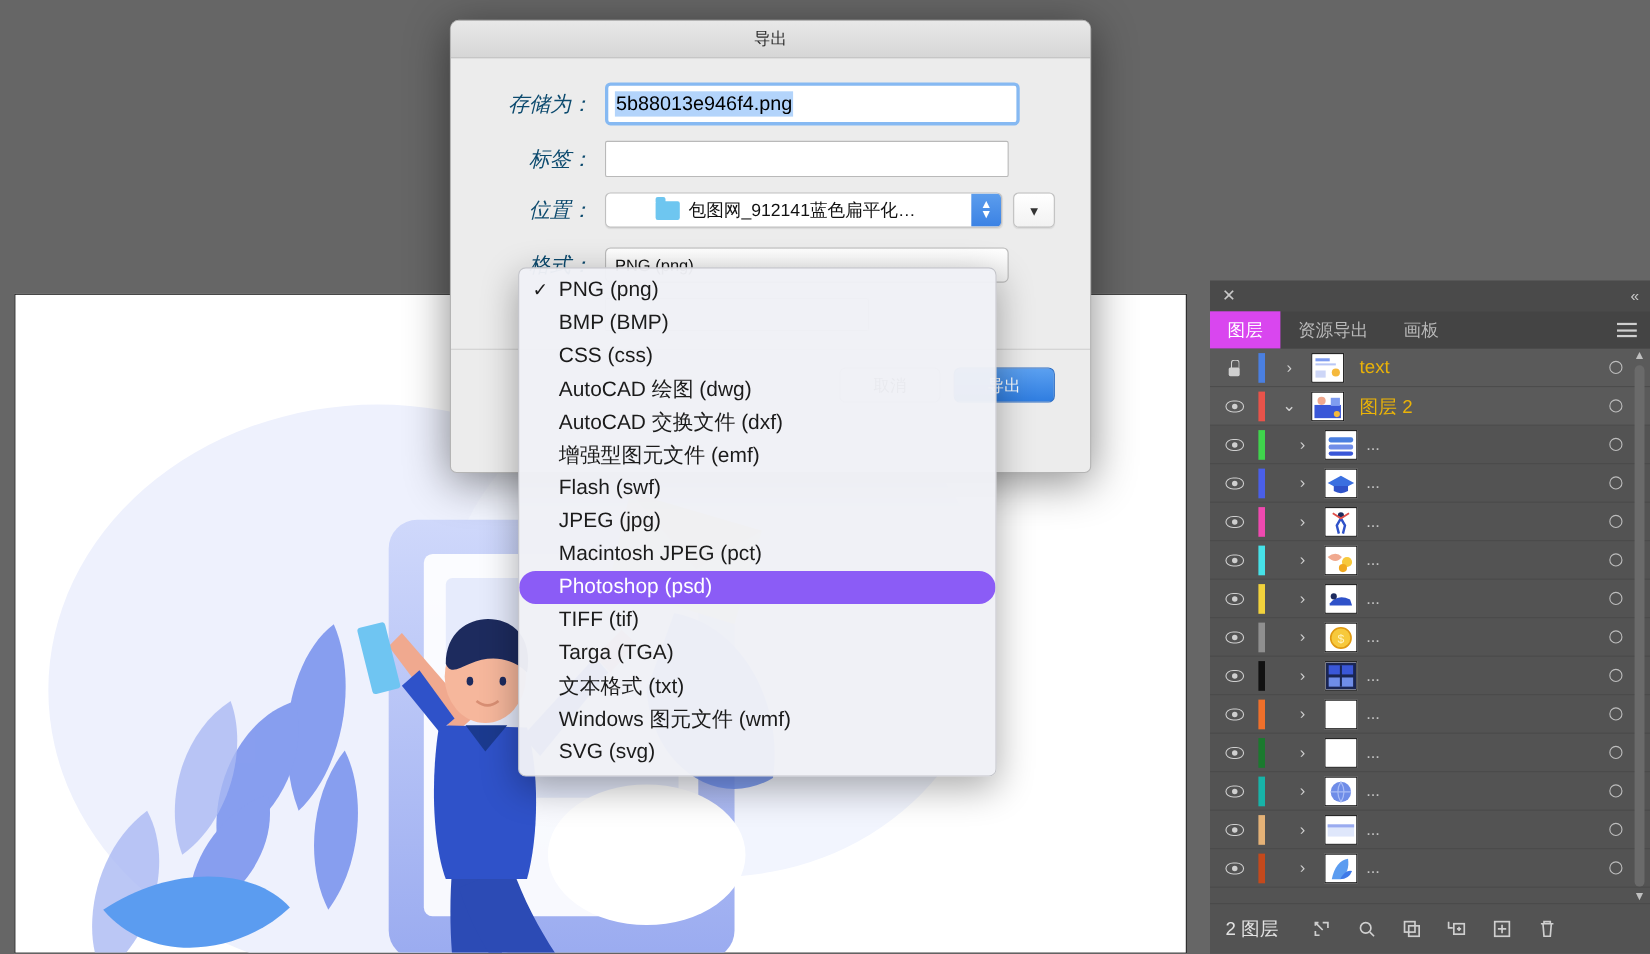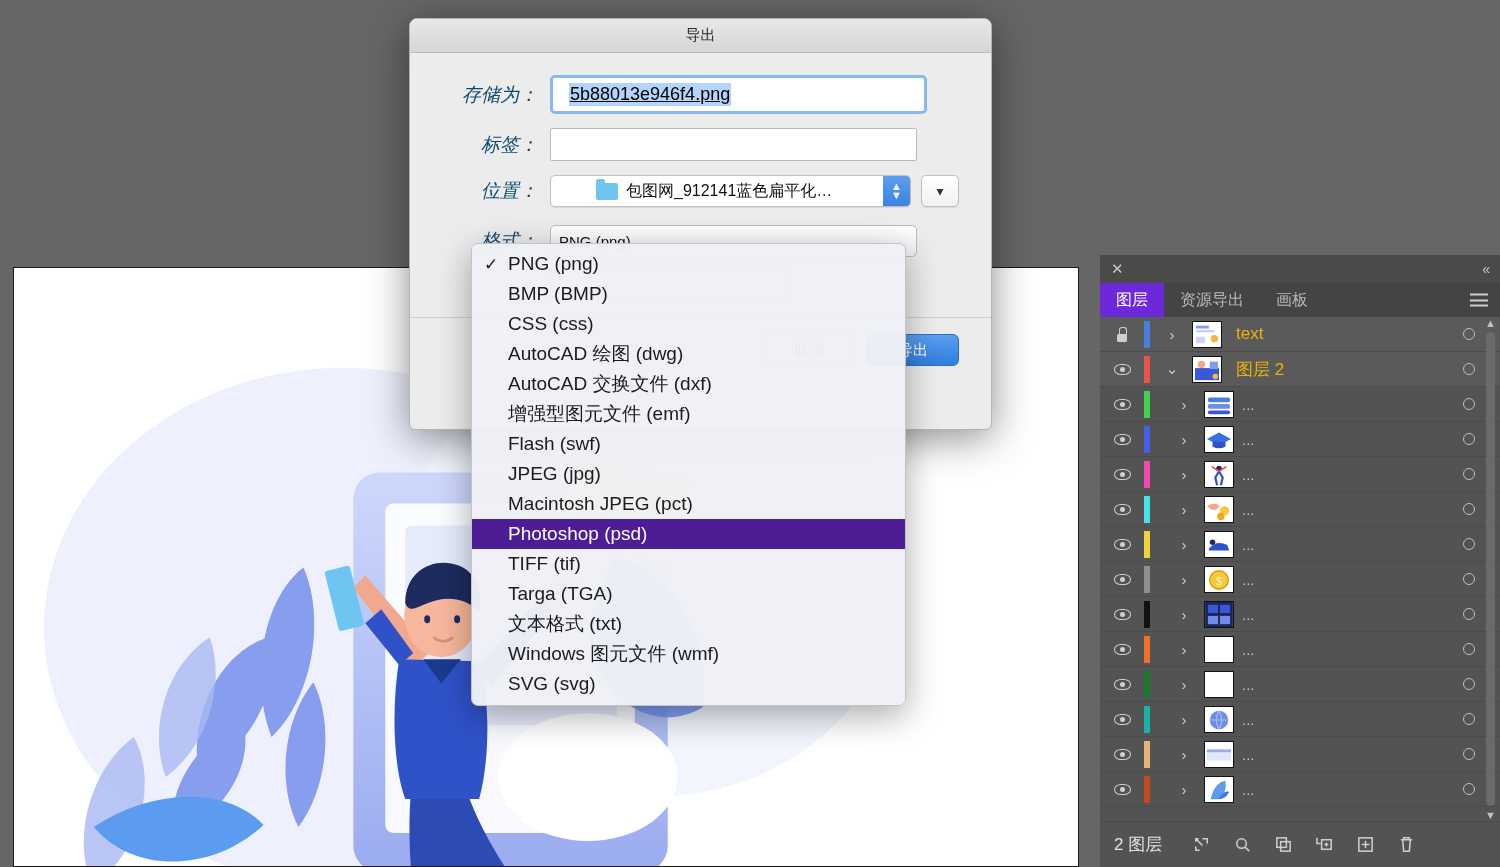--- a/index.html
+++ b/index.html
@@ -62,23 +62,22 @@
     flex: 1;
     border: 3px solid #86b9f2;
     border-radius: 5px;
     padding: 0;
     background: #fff;
     height: 39px;
     display: flex; align-items: center;
   }
   #savein-field {
     border: none; height: 100%; width: 100%;
-    display: flex; align-items: center; padding: 0 16px;
+    display: flex; align-items: center; padding: 0 6px;
     font-size: 18px;
-    text-decoration: underline;
   }
   #savein-value { background: #b3d4fb; padding: 1px 1px; }
 
   #location-select {
     flex: 1; height: 32px;
     background: #fff;
     border: 1px solid #c0c0c0;
     border-radius: 5px;
     display: flex; align-items: center;
     overflow: hidden;
@@ -155,21 +154,21 @@
     z-index: 40;
   }
   .menu-item {
     height: 30px;
     display: flex; align-items: center;
     padding-left: 12px;
     font-size: 19px; color: #1b1b1b;
     white-space: nowrap;
   }
   .menu-item.selected {
-    background: #4c1d95; color: #ffffff;
+    background: #8b5cf6; color: #ffffff; border-radius: 15px;
   }
   .menu-check {
     width: 24px; flex: none; font-size: 17px; color: #1b1b1b;
   }
 
   
   #layers-panel {
     position: absolute;
     left: 1100px; top: 255px;
     width: 400px; height: 612px;
@@ -186,21 +185,21 @@
   #panel-close { font-size: 15px; color: #c9c9c9; }
   #panel-collapse { font-size: 14px; color: #c9c9c9; letter-spacing: -1px; }
   #panel-tabs {
     height: 34px; display: flex; align-items: stretch;
     background: #444444; position: relative;
   }
   .panel-tab {
     display: flex; align-items: center; padding: 0 16px;
     font-size: 16px; color: #b9b9b9;
   }
-  .panel-tab.active { background: #6d28d9; color: #ffffff; }
+  .panel-tab.active { background: #d946ef; color: #ffffff; }
   #panel-menu-icon {
     position: absolute; right: 12px; top: 50%; transform: translateY(-50%);
     width: 18px; height: 13px;
     display: flex; flex-direction: column; justify-content: space-between;
   }
   #panel-menu-icon i { display: block; height: 2px; background: #cfcfcf; }
 
   #layer-list {
     position: relative;
     height: 504px;

